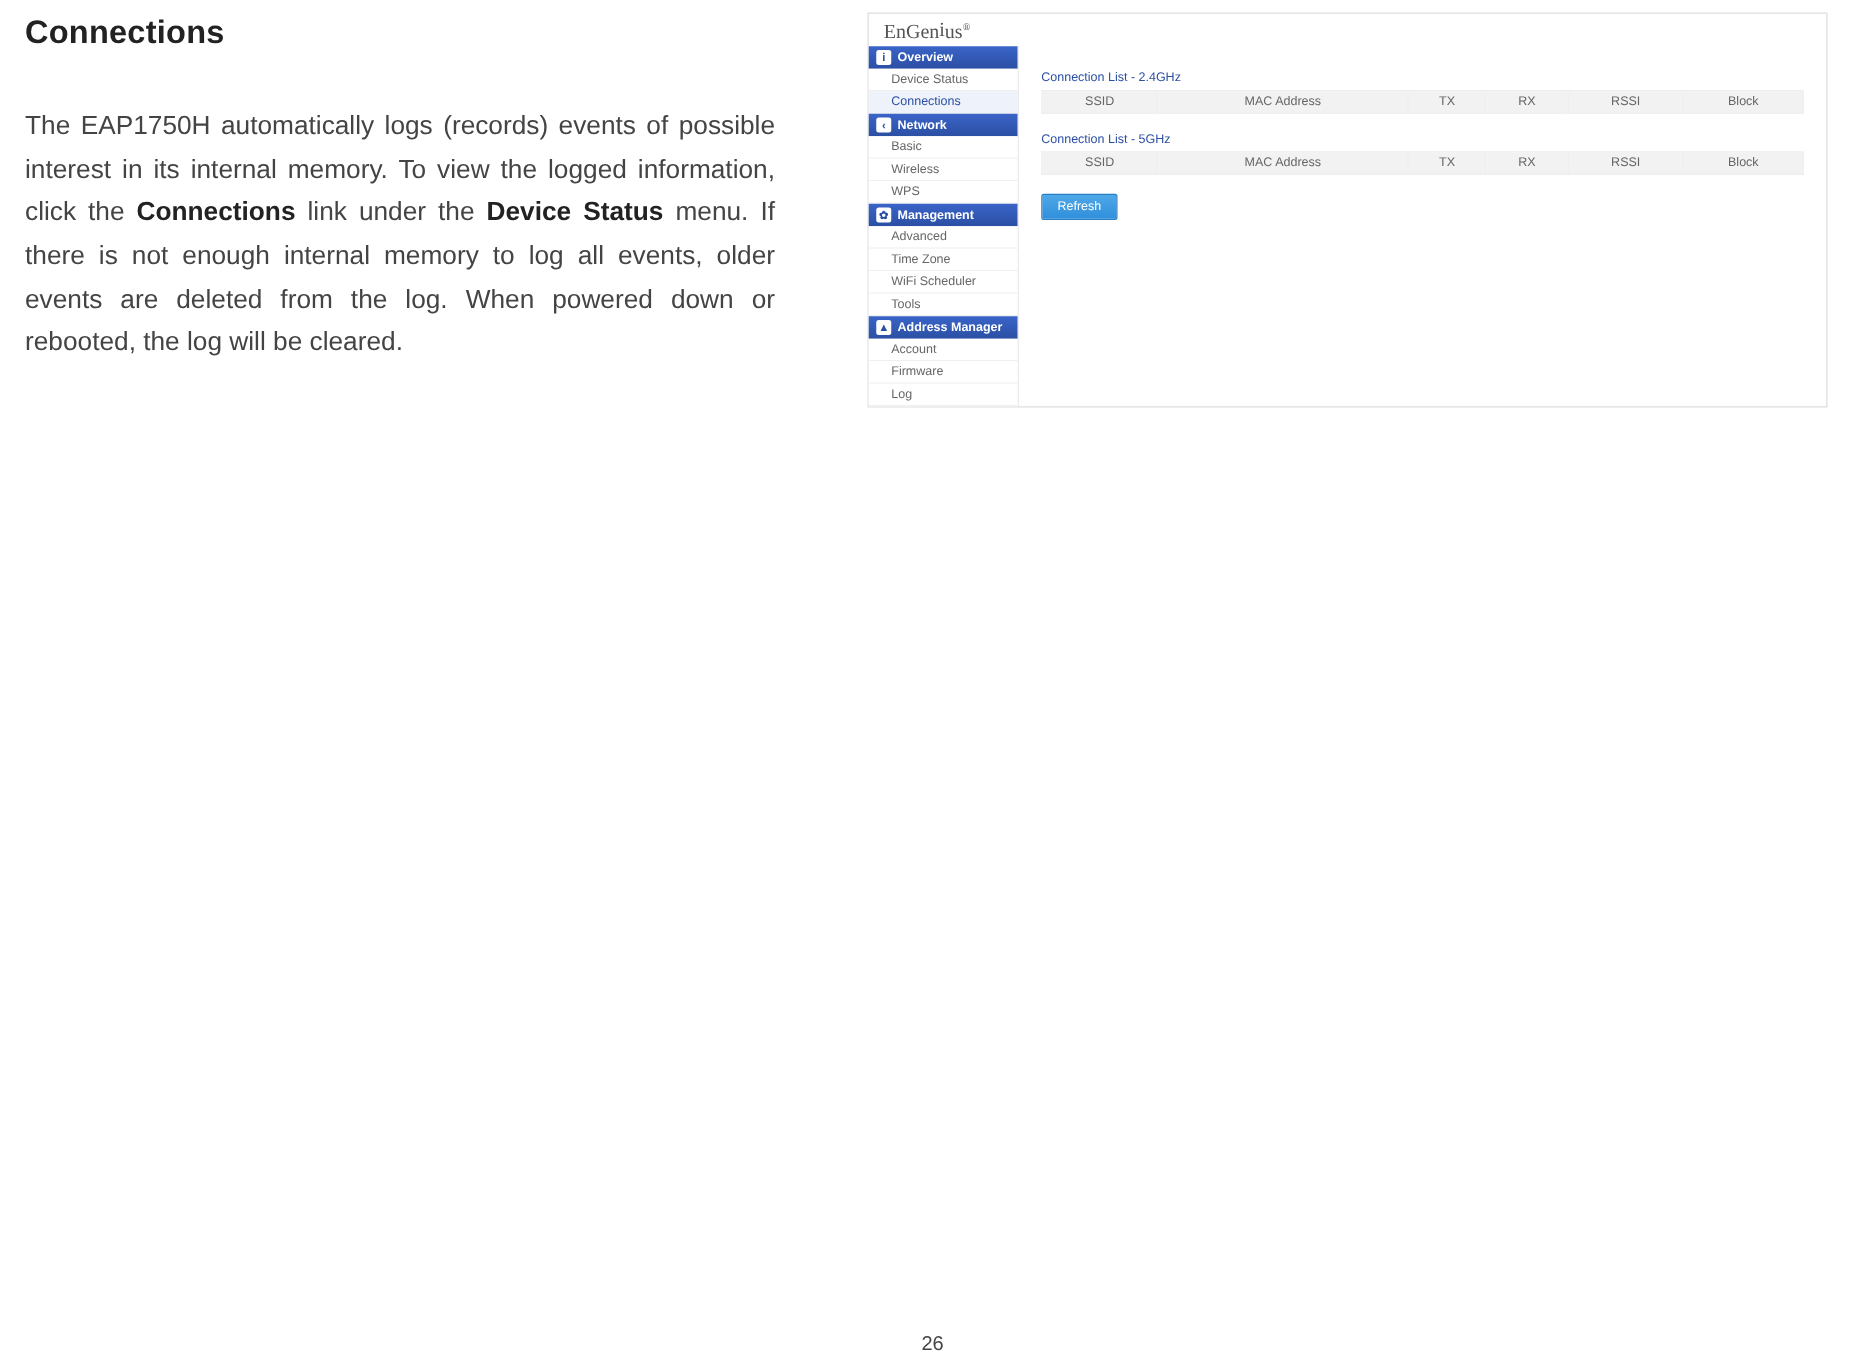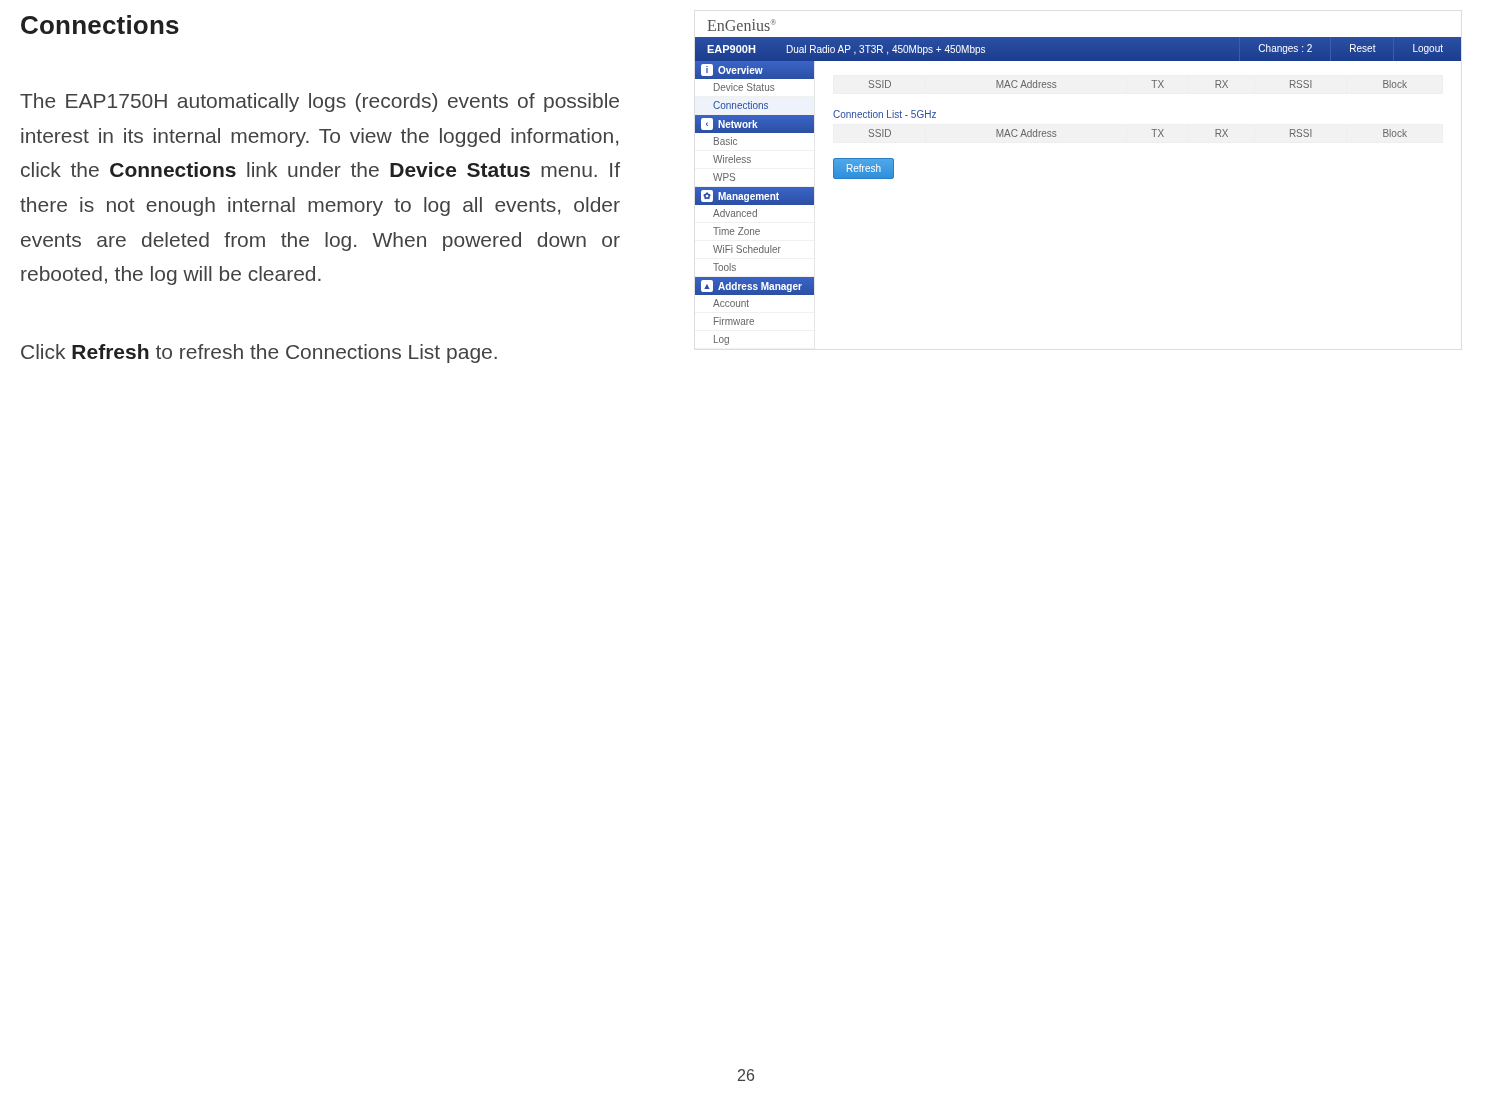--- a/index.html
+++ b/index.html
@@ -172,38 +172,26 @@
 <body>
 
 <div class="page">
   <div class="left-col">
     <h2 class="section-title">Connections</h2>
 
     <p class="body-text">
       <span>The EAP1750H automatically logs (records) events of possible interest in its internal memory. To view the logged information, click the </span><b>Connections</b><span> link under the </span><b>Device Status</b><span> menu. If there is not enough internal memory to log all events, older events are deleted from the log. When powered down or rebooted, the log will be cleared.</span>
     </p>
 
-    <p class="body-text">
-      <span>Click </span><b>Refresh</b><span> to refresh the Connections List page.</span>
-    </p>
   </div>
 
   <div class="shot">
     <div class="logo-row">
       <span>EnGen</span><span style="position:relative;top:-1px;">i</span><span>us</span><span class="ensup">®</span>
     </div>
-    <div class="blue-bar">
-      <span class="model">EAP900H</span>
-      <span class="desc">Dual Radio AP , 3T3R , 450Mbps + 450Mbps</span>
-      <div class="top-btns">
-        <div>Changes : 2</div>
-        <div>Reset</div>
-        <div>Logout</div>
-      </div>
-    </div>
     <div class="shot-body">
       <div class="sidebar">
         <div class="group-hdr">
           <span class="ico">i</span>
           <span>Overview</span>
         </div>
         <div class="item">Device Status</div>
         <div class="item sel">Connections</div>
 
         <div class="group-hdr">
@@ -226,20 +214,21 @@
         <div class="group-hdr">
           <span class="ico">▲</span>
           <span>Address Manager</span>
         </div>
         <div class="item">Account</div>
         <div class="item">Firmware</div>
         <div class="item">Log</div>
       </div>
 
       <div class="main">
+        <div class="list-title">Connection List - 2.4GHz</div>
         <table class="conn">
           <tbody>
               <tr>
             <th>SSID</th>
             <th>MAC Address</th>
             <th>TX</th>
             <th>RX</th>
             <th>RSSI</th>
             <th>Block</th>
           </tr>

